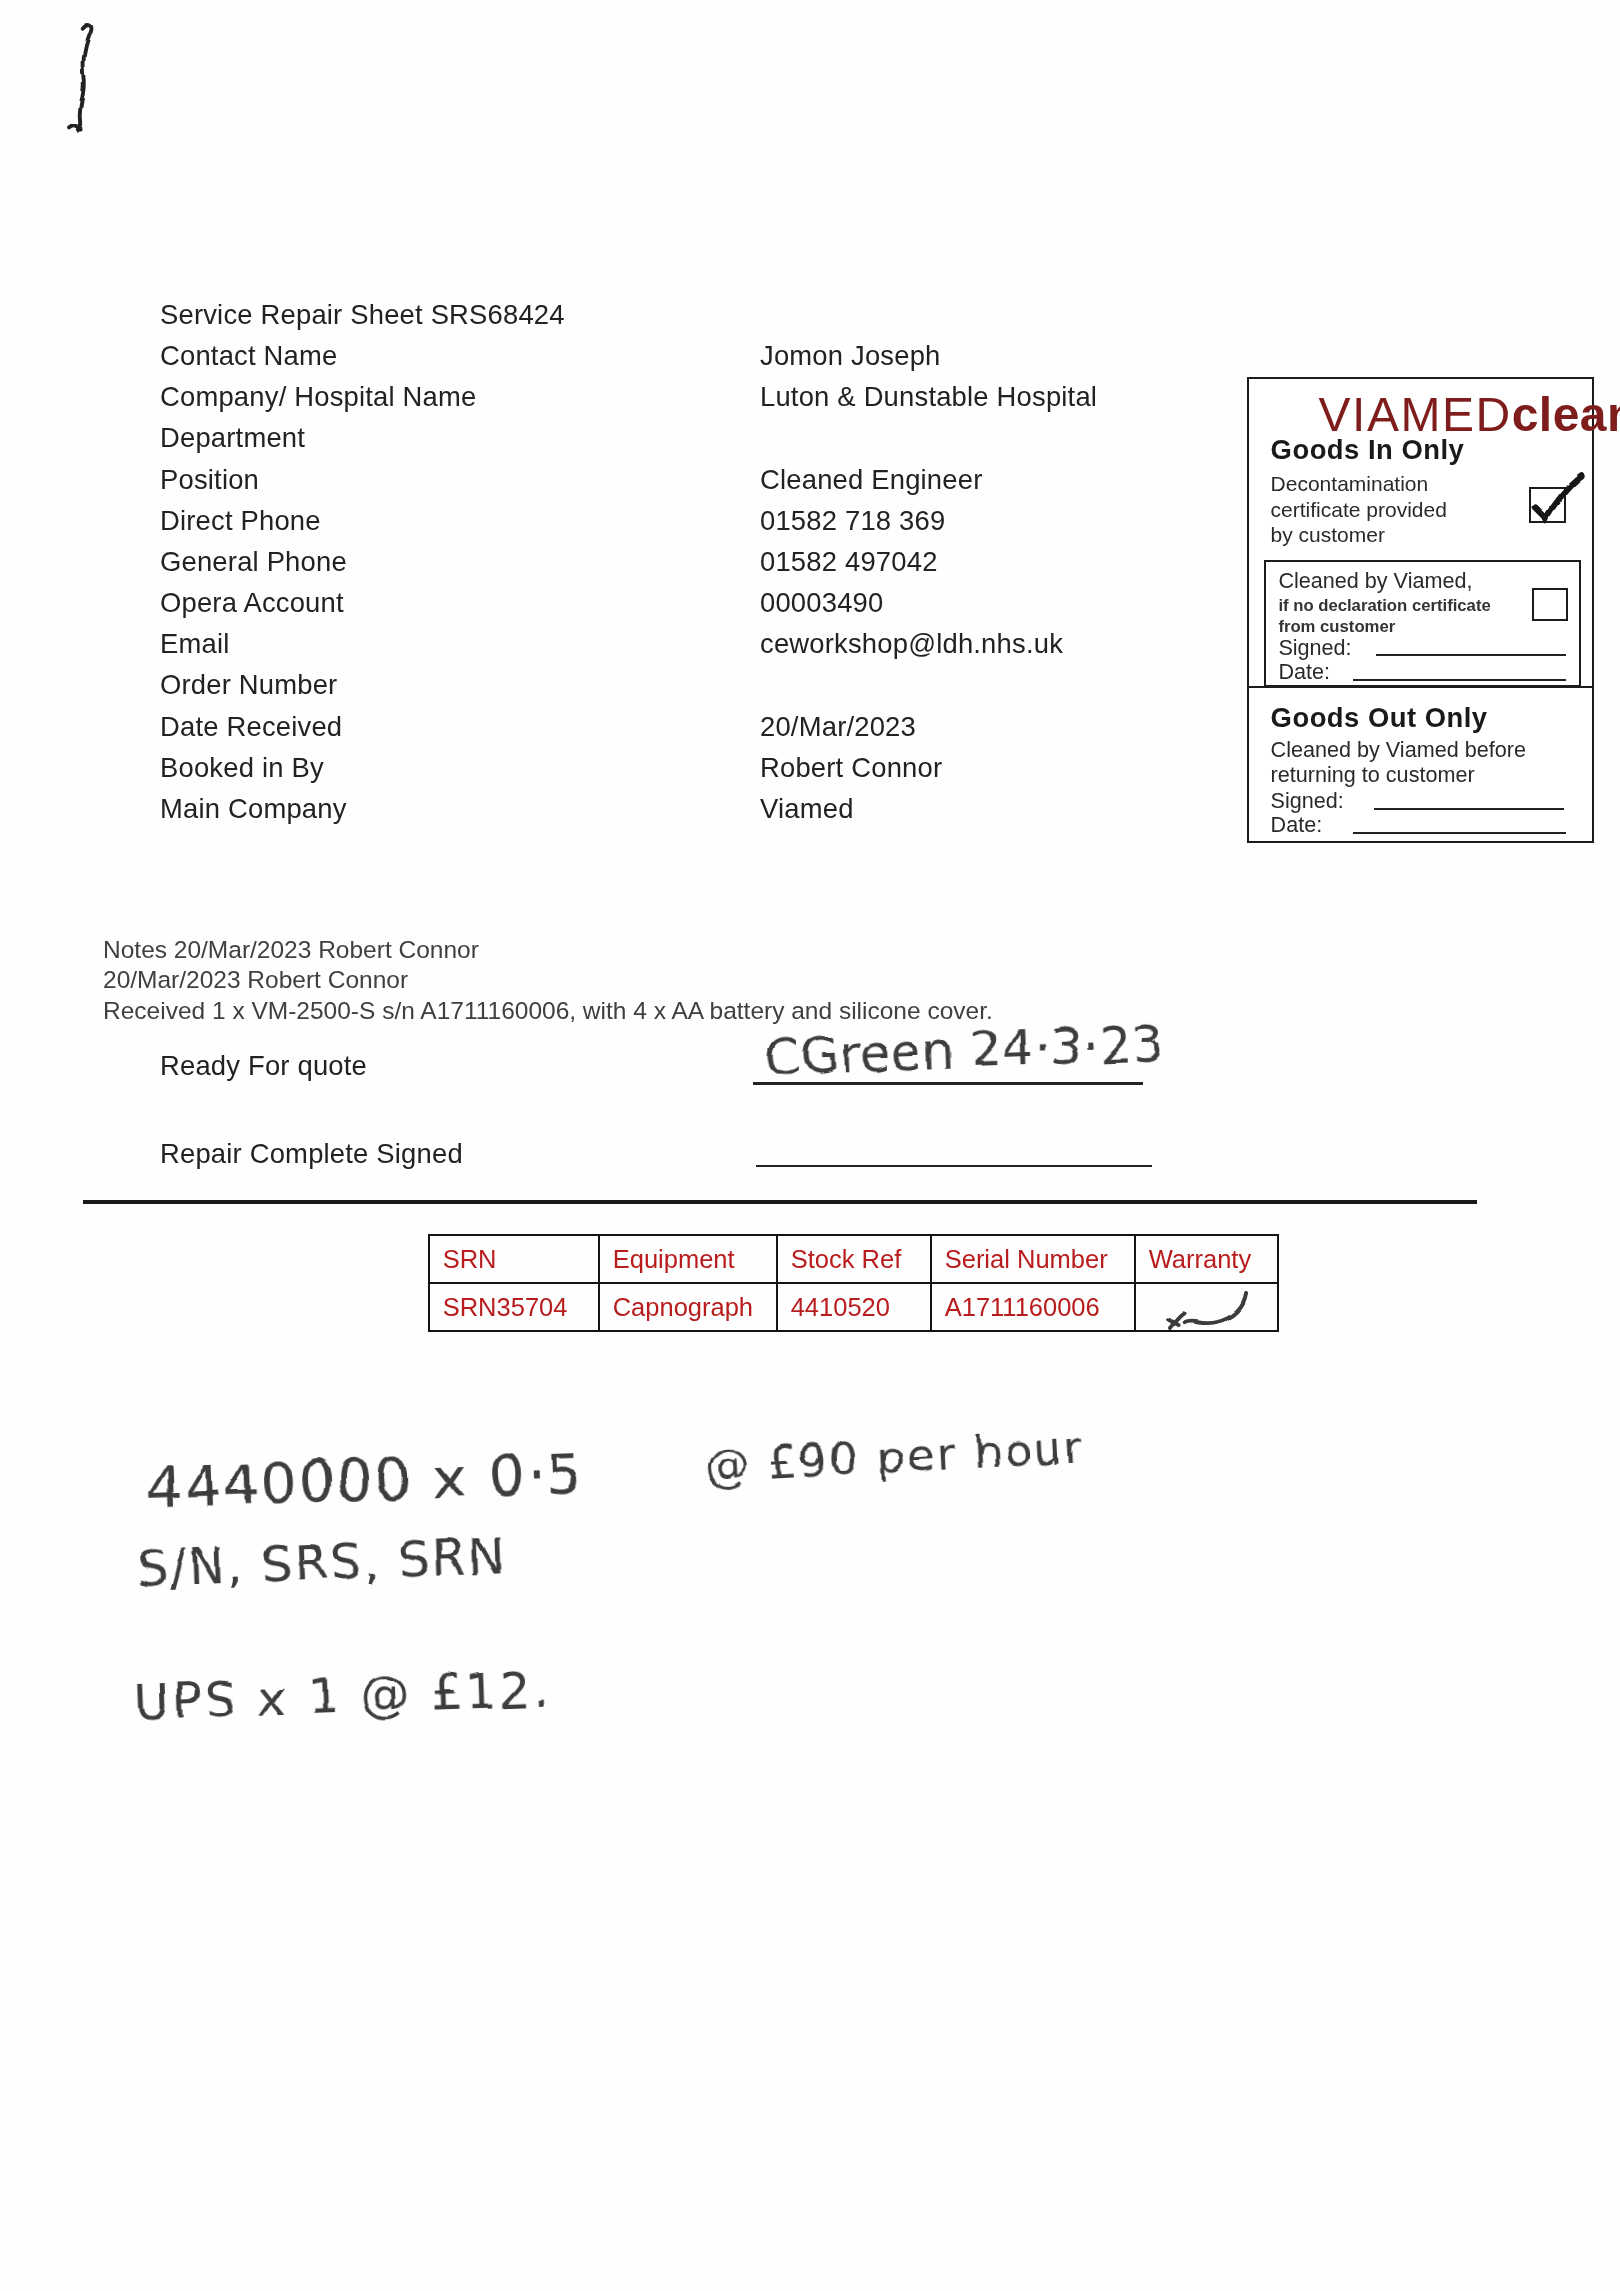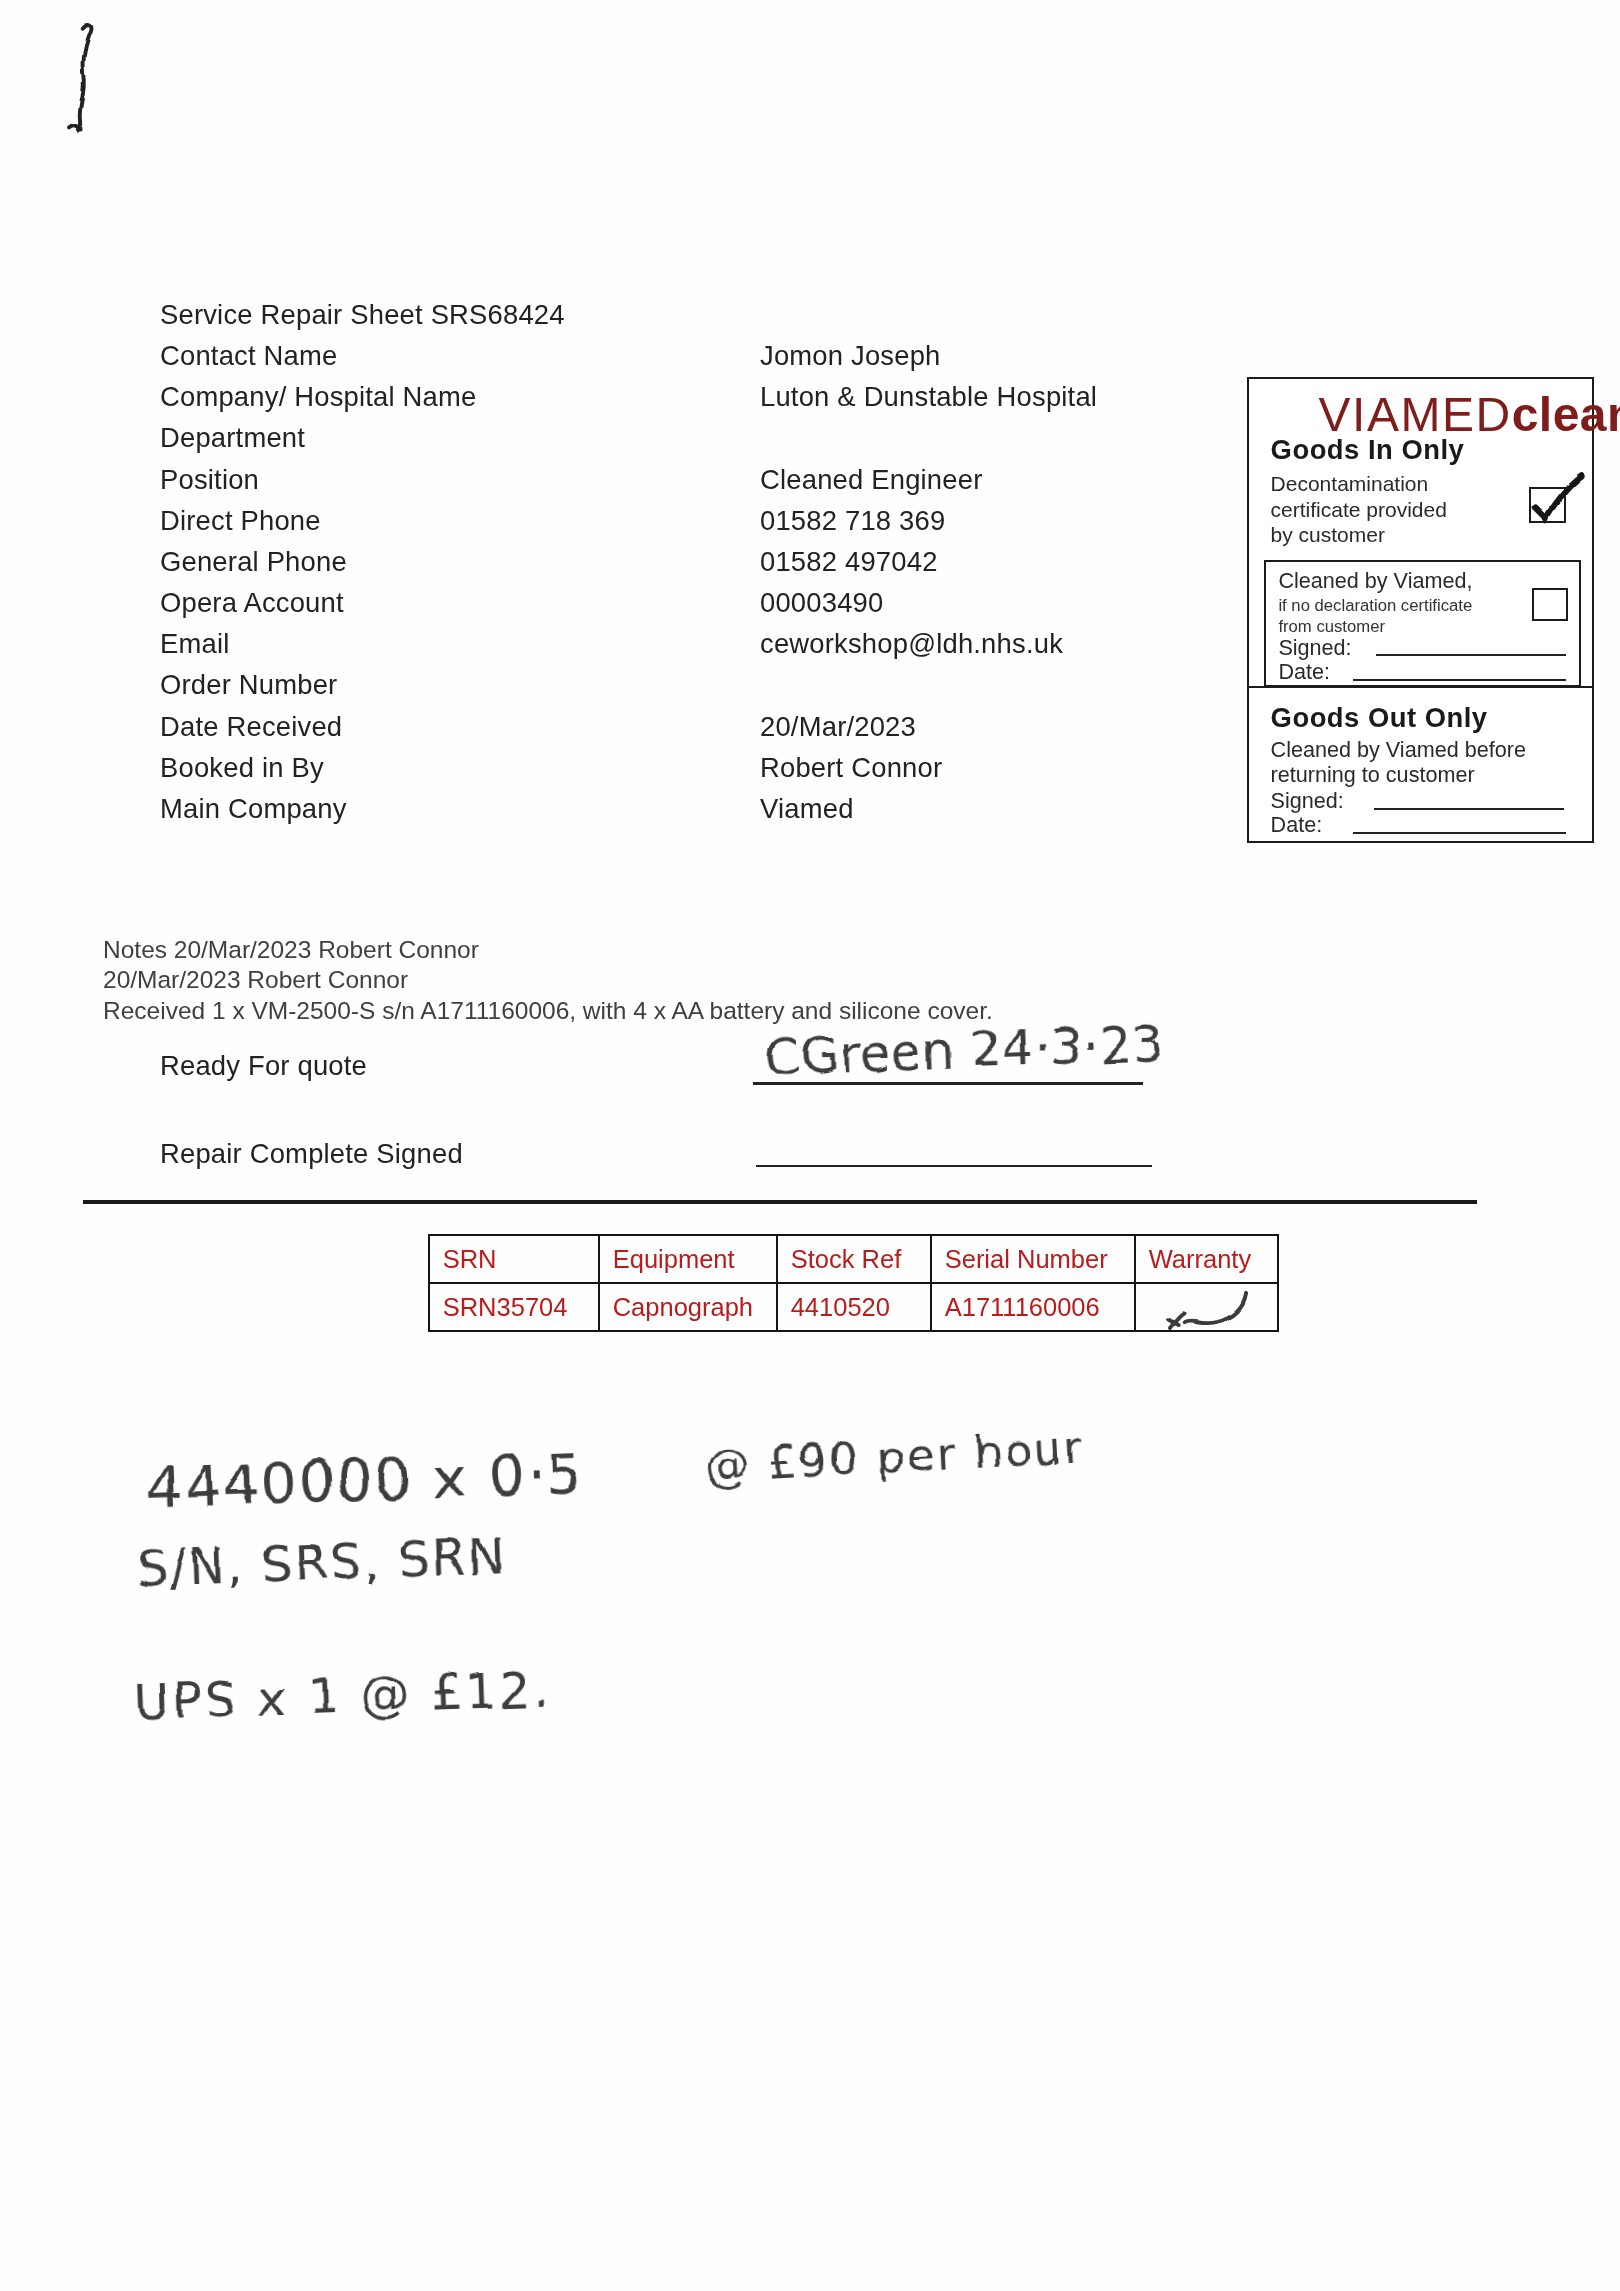--- a/index.html
+++ b/index.html
@@ -13,21 +13,21 @@
   .frow{position:absolute;left:0;width:100%;height:33px;}
   .flabel{position:absolute;left:160px;}
   .fvalue{position:absolute;left:760px;}
   
   .box{position:absolute;border:2px solid #1c1c1c;background:#fff;}
   .logo{font-size:48px;letter-spacing:1.5px;color:#7f1d1d;margin-left:48px;}
   .logo b{letter-spacing:0.5px;}
   .h-bold{font-size:27.4px;font-weight:bold;letter-spacing:0.5px;color:#1a1a1a;}
   .p21{font-size:21px;line-height:25.5px;color:#2a2a2a;}
   .p22{font-size:21.6px;color:#2a2a2a;}
-  .p17{font-size:16.7px;color:#333;}
+  .p17{font-size:16.7px;color:#333;font-weight:bold;}
   .chk{position:absolute;border:2px solid #1c1c1c;background:#fff;}
   .sline{position:absolute;height:0;border-bottom:2px solid #222;}
   
   .sigline{position:absolute;background:#232323;}
   
   table.eq{position:absolute;left:428px;top:1234px;border-collapse:collapse;border:2.9px solid #141414;}
   table.eq td{border:2px solid #141414;font-size:25.5px;color:#b91c1c;padding:0 0 0 12.7px;height:46px;vertical-align:middle;text-align:left;}
   
   .hand{font-family:"DejaVu Sans", sans-serif;fill:#3c3c3c;}
   svg{position:absolute;overflow:visible;}

